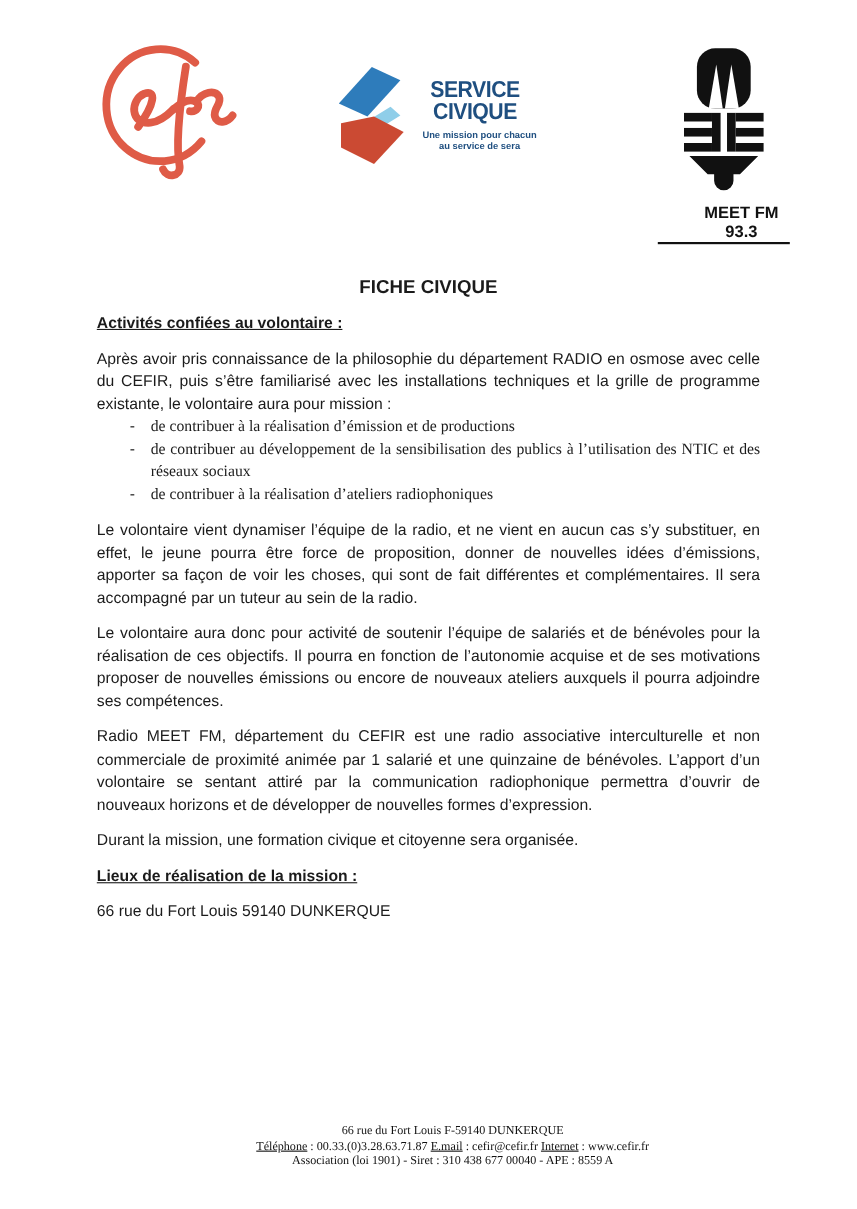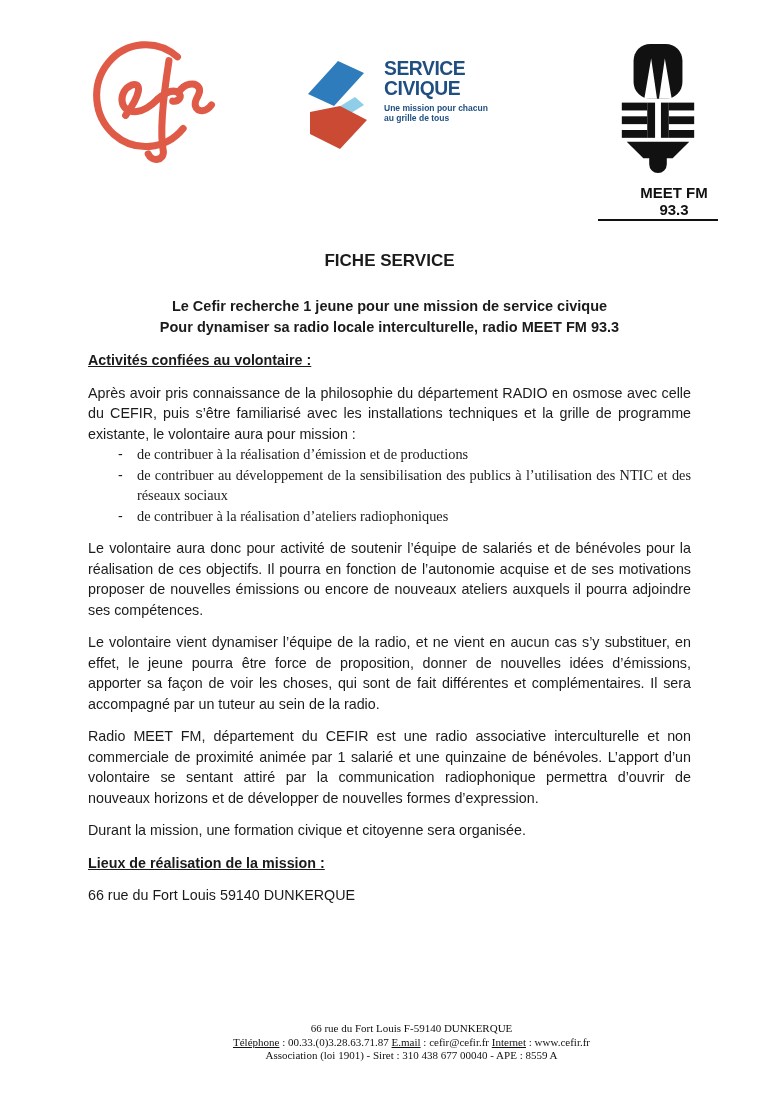--- a/index.html
+++ b/index.html
@@ -8,21 +8,21 @@
     width:779px;height:1099px;
     background:#ffffff;
     font-family:"Liberation Sans", sans-serif;
     color:#1b1b1b;
     overflow:hidden;
   }
   
   .logos{position:absolute;top:0;left:0;right:0;height:230px;}
   .cefir-logo{position:absolute;left:86px;top:36px;}
   .sc-logo{position:absolute;left:300px;top:52px;display:flex;align-items:flex-start;}
-  .sc-text{margin-left:6px;margin-top:6px;line-height:1;}
+  .sc-text{margin-left:6px;margin-top:20px;line-height:1;text-align:center;}
   .sc-title{font-weight:bold;font-size:21px;letter-spacing:-0.5px;color:#1f4f80;line-height:20px;transform:scaleX(.92);transform-origin:left;}
   .sc-tagline{font-size:8.5px;color:#1f4f80;margin-top:5px;line-height:10px;font-weight:bold;}
   .meet{position:absolute;left:598px;top:42px;width:120px;text-align:center;}
   .meet-label{display:inline-block;margin-top:6px;font-weight:bold;font-size:15px;color:#111;
     border-bottom:2.5px solid #111;padding-bottom:1px;letter-spacing:0px;padding-left:32px;}
   
   .content{position:absolute;left:88px;top:0;width:603px;}
   .doc-title{margin-top:250px;text-align:center;font-weight:bold;font-size:17px;line-height:22px;}
   .doc-subtitle{margin-top:24px;text-align:center;font-weight:bold;font-size:14.5px;line-height:21px;}
   p.body{margin:12px 0 0 0;font-size:14.3px;line-height:20.5px;text-align:justify;}
@@ -69,21 +69,21 @@
       <svg width="78" height="100" viewBox="0 0 78 100">
         <polygon points="8,42 38,9 64,21 34,54" fill="#2E7CBB"></polygon>
         <polygon points="34,58 55,45 64,53 43,66" fill="#8FCEE9"></polygon>
         <polygon points="10,60 40,54 67,68 40,97 10,82" fill="#CB4A33"></polygon>
       </svg>
       <div class="sc-text">
         <div class="sc-title">SERVICE</div>
         <div class="sc-title">CIVIQUE</div>
         <div class="sc-tagline">
           <div>Une mission pour chacun</div>
-          <div>au grille de tous</div>
+          <div>au service de sera</div>
         </div>
       </div>
     </div>
 
     <div class="meet">
       <svg width="88" height="132" viewBox="0 0 90 135">
 
         <rect x="20" y="2" width="50" height="56" rx="17" fill="#111"></rect>
         <polygon points="31,58 38,17 44,58" fill="#fff"></polygon>
         <polygon points="46,58 52,17 59,58" fill="#fff"></polygon>
@@ -100,26 +100,22 @@
         <path d="M13,102 H77 L60,119 H54 V125 A9,9 0 0 1 36,125 V119 H30 Z" fill="#111"></path>
       </svg>
       <div>
         <span class="meet-label">MEET FM 93.3</span>
       </div>
     </div>
   </div>
 
   <div class="content">
 
-    <div class="doc-title">FICHE SERVICE</div>
+    <div class="doc-title">FICHE CIVIQUE</div>
 
-    <div class="doc-subtitle">
-      <div>Le Cefir recherche 1 jeune pour une mission de service civique</div>
-      <div>Pour dynamiser sa radio locale interculturelle, radio MEET FM 93.3</div>
-    </div>
 
 
     <p class="heading"><span>Activités confiées au volontaire :</span></p>
 
     <p class="body">Après avoir pris connaissance de la philosophie du département RADIO en osmose avec celle du CEFIR, puis s’être familiarisé avec les installations techniques et la grille de programme existante, le volontaire aura pour mission :</p>
 
     <ul class="bullets">
       <li class="bullet">
         <span class="dash">-</span>
         <span class="btxt">de contribuer à la réalisation d’émission et de productions</span>
@@ -127,23 +123,23 @@
       <li class="bullet">
         <span class="dash">-</span>
         <span class="btxt">de contribuer au développement de la sensibilisation des publics à l’utilisation des NTIC et des réseaux sociaux</span>
       </li>
       <li class="bullet">
         <span class="dash">-</span>
         <span class="btxt">de contribuer à la réalisation d’ateliers radiophoniques</span>
       </li>
     </ul>
 
+    <p class="body">Le volontaire vient dynamiser l’équipe de la radio, et ne vient en aucun cas s’y substituer, en effet, le jeune pourra être force de proposition, donner de nouvelles idées d’émissions, apporter sa façon de voir les choses, qui sont de fait différentes et complémentaires. Il sera accompagné par un tuteur au sein de la radio.</p>
+
     <p class="body">Le volontaire aura donc pour activité de soutenir l’équipe de salariés et de bénévoles pour la réalisation de ces objectifs. Il pourra en fonction de l’autonomie acquise et de ses motivations proposer de nouvelles émissions ou encore de nouveaux ateliers auxquels il pourra adjoindre ses compétences.</p>
-
-    <p class="body">Le volontaire vient dynamiser l’équipe de la radio, et ne vient en aucun cas s’y substituer, en effet, le jeune pourra être force de proposition, donner de nouvelles idées d’émissions, apporter sa façon de voir les choses, qui sont de fait différentes et complémentaires. Il sera accompagné par un tuteur au sein de la radio.</p>
 
     <p class="body">Radio MEET FM, département du CEFIR est une radio associative interculturelle et non commerciale de proximité animée par 1 salarié et une quinzaine de bénévoles. L’apport d’un volontaire se sentant attiré par la communication radiophonique permettra d’ouvrir de nouveaux horizons et de développer de nouvelles formes d’expression.</p>
 
     <p class="body">Durant la mission, une formation civique et citoyenne sera organisée.</p>
 
     <p class="heading"><span>Lieux de réalisation de la mission :</span></p>
 
     <p class="body">66 rue du Fort Louis 59140 DUNKERQUE</p>
   </div>
 

